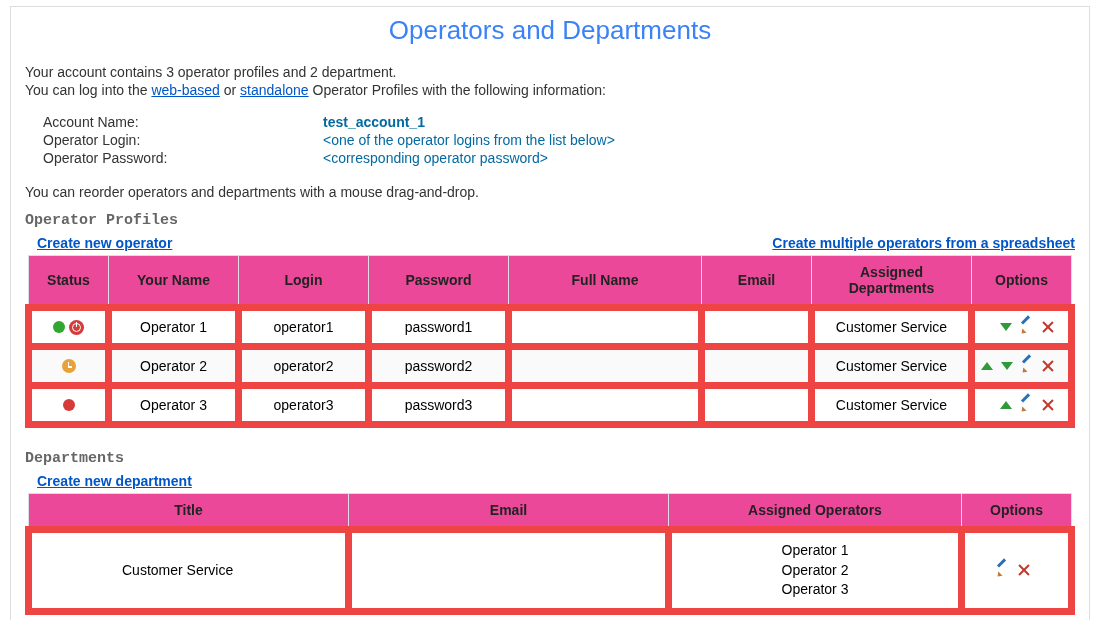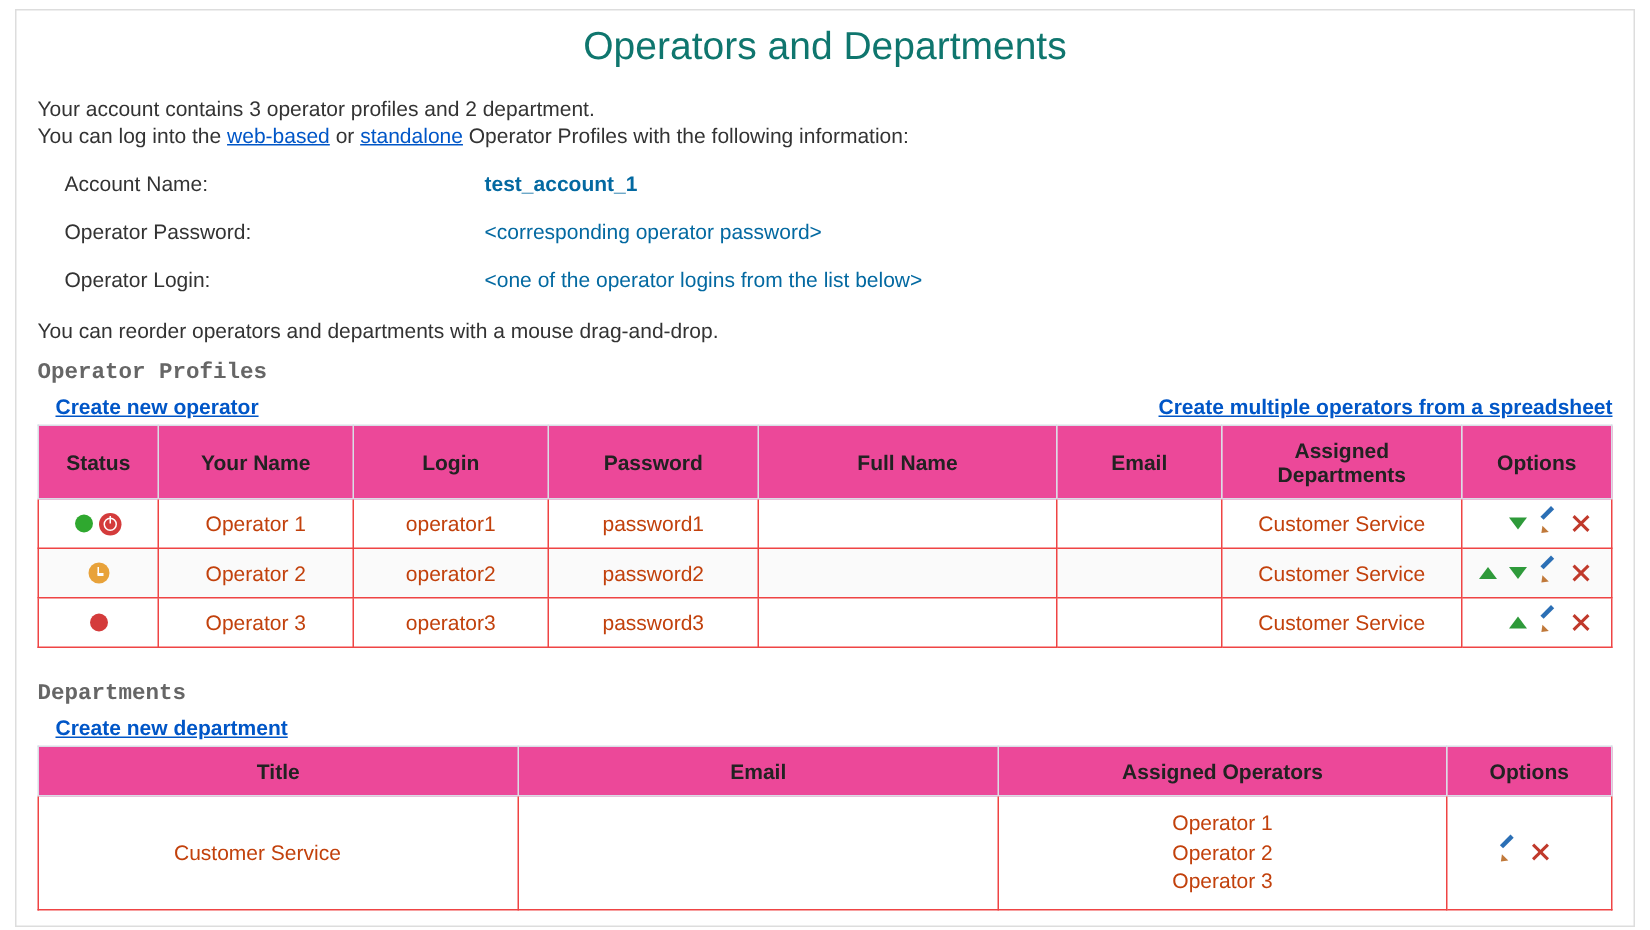--- a/index.html
+++ b/index.html
@@ -13,31 +13,31 @@
   .panel {
     width: 1080px;
     margin: 6px auto;
     border: 1px solid #ddd;
     padding: 4px 0 10px 0;
     background: #fff;
   }
   .page-title {
     text-align: center;
     font-size: 26px;
-    color: #0f766e;
+    color: #3b82f6;
     font-weight: 400;
     margin: 4px 0 18px 0;
   }
   .body-pad { padding: 0 14px; }
   .intro p { margin: 2px 0; }
   a.link { color: #0056c7; text-decoration: underline; }
   .info-table {
     margin: 16px 0 18px 18px;
   }
-  .info-row { display: flex; margin: 16px 0; }
+  .info-row { display: flex; margin: 2px 0; }
   .info-label { width: 280px; color: #333; }
   .info-value { color: #0369a1; }
   .info-value.bold { font-weight: 700; }
   .section-h {
     font-size: 15px;
     font-weight: 600;
     color: #666;
     margin: 12px 0 6px 0;
     font-family: Liberation Mono, monospace;
   }
@@ -58,23 +58,23 @@
   table.grid th {
     background: #ec4899;
     font-weight: 600;
     color: #222;
     padding: 8px 6px;
     border: 1px solid #d9dde6;
     text-align: center;
   }
   table.grid td {
     padding: 8px 6px;
-    border: 1px solid #ef4444;
+    border: 7px solid #ef4444;
     text-align: center;
-    color: #c2410c;
+    color: #000000;
   }
   table.grid tbody tr:nth-child(even) td { background: #fafafa; }
   .status-cell { display:flex; justify-content:center; align-items:center; gap:4px; }
   .dot {
     width: 12px; height: 12px; border-radius: 50%; display: inline-block;
   }
   .dot.green { background: #2fa82f; }
   .dot.red { background: #d43b3b; }
   .power-off {
     width: 15px; height: 15px; border-radius: 50%;
@@ -140,26 +140,26 @@
         <span>You can log into the </span><a href="#" class="link">web-based</a><span> or </span><a href="#" class="link">standalone</a><span> Operator Profiles with the following information:</span>
       </p>
     </div>
 
     <div class="info-table">
       <div class="info-row">
         <div class="info-label">Account Name:</div>
         <div class="info-value bold">test_account_1</div>
       </div>
       <div class="info-row">
+        <div class="info-label">Operator Login:</div>
+        <div class="info-value">&lt;one of the operator logins from the list below&gt;</div>
+      </div>
+      <div class="info-row">
         <div class="info-label">Operator Password:</div>
         <div class="info-value">&lt;corresponding operator password&gt;</div>
-      </div>
-      <div class="info-row">
-        <div class="info-label">Operator Login:</div>
-        <div class="info-value">&lt;one of the operator logins from the list below&gt;</div>
       </div>
     </div>
 
     <p style="margin:4px 0 10px 0;">You can reorder operators and departments with a mouse drag-and-drop.</p>
 
     <div class="section-h">Operator Profiles</div>
     <div class="actions-row">
       <a href="#" class="link">Create new operator</a>
       <a href="#" class="link">Create multiple operators from a spreadsheet</a>
     </div>

